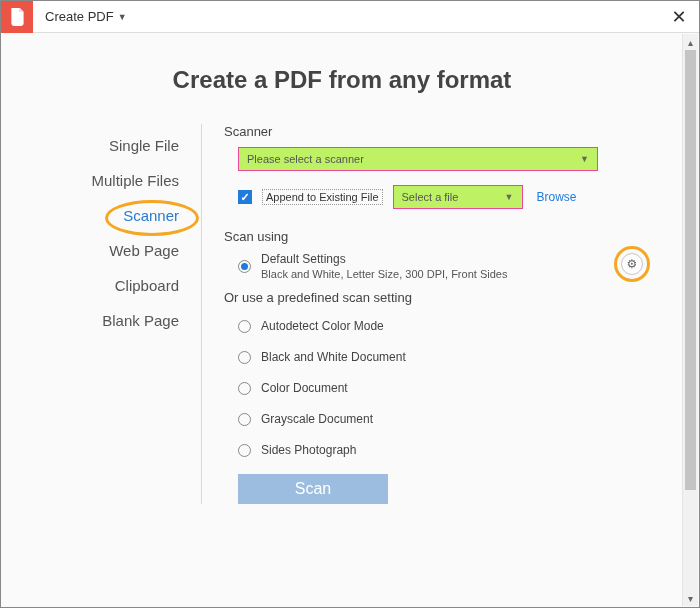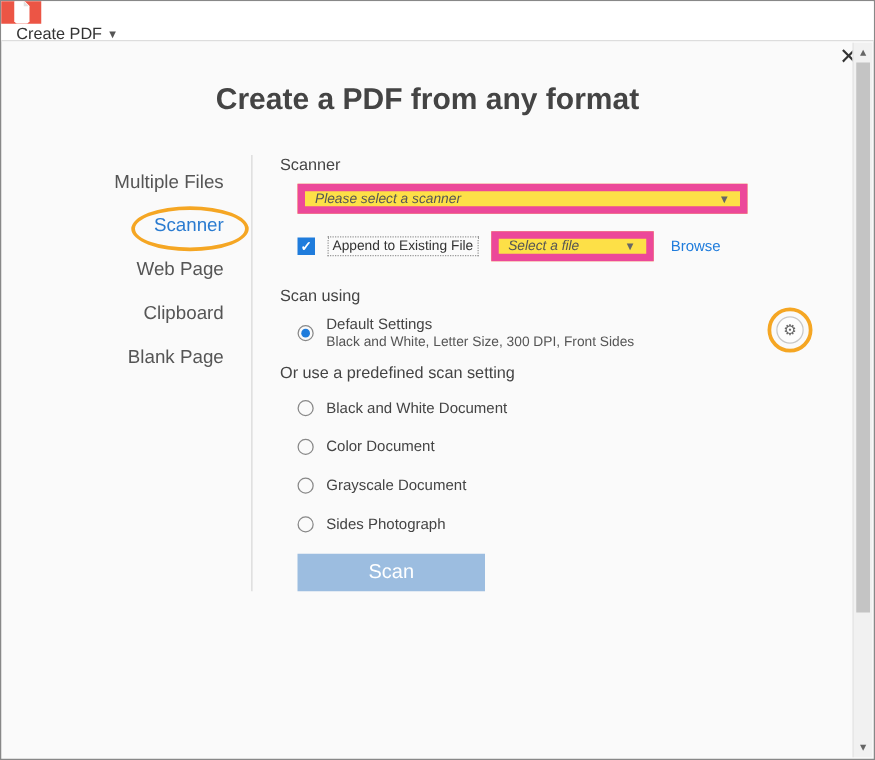--- a/index.html
+++ b/index.html
@@ -1,18 +1,18 @@
 <!DOCTYPE html>
 <html><head>
 <meta charset="utf-8">
 <style>
   * { box-sizing: border-box; margin: 0; padding: 0; }
   body { font-family: "Segoe UI", Arial, sans-serif; background: #fff; width: 700px; height: 608px; overflow: hidden; }
   .window { width: 700px; height: 608px; border: 1px solid #888; position: relative; background: #fafafa; }
-  .titlebar { height: 32px; display: flex; align-items: flex-start; border-bottom: 1px solid #ddd; background: #fff; flex-direction: column; }
+  .titlebar { height: 32px; display: flex; align-items: center; border-bottom: 1px solid #ddd; background: #fff; }
   .titlebar-icon { width: 32px; height: 32px; background: #ec5545; display: flex; align-items: center; justify-content: center; }
   .titlebar-icon svg { width: 16px; height: 18px; fill: #fff; }
   .titlebar-title { margin-left: 12px; font-size: 13px; color: #333; display: flex; align-items: center; gap: 4px; }
   .titlebar-title .caret { font-size: 9px; color: #555; }
   .titlebar-close { margin-left: auto; width: 40px; height: 32px; display: flex; align-items: center; justify-content: center; font-size: 18px; color: #333; cursor: pointer; font-weight: 300; }
 
   .content-wrap { position: absolute; top: 33px; left: 1px; right: 1px; bottom: 1px; overflow: hidden; }
   .scrollbar-v { position: absolute; right: 0; top: 0; bottom: 0; width: 16px; background: #f1f1f1; border-left: 1px solid #e4e4e4; }
   .scrollbar-v .up, .scrollbar-v .down { height: 16px; display: flex; align-items: center; justify-content: center; font-size: 10px; color: #666; cursor: pointer; }
   .scrollbar-v .down { position: absolute; bottom: 0; left:0; right:0; }
@@ -26,21 +26,21 @@
   .side-item { text-align: right; padding: 9px 22px 9px 0; font-size: 15px; color: #555; cursor: pointer; position: relative; }
   .side-item.active { color: #2a7bd0; }
   .side-item.highlighted::before {
     content: ""; position: absolute; right: 2px; top: 2px; width: 88px; height: 30px;
     border: 3px solid #f5a623; border-radius: 50%;
   }
 
   .main { flex: 1; padding-left: 22px; font-size: 12px; color: #444; }
   .section-label { font-size: 13px; color: #444; margin-bottom: 8px; }
   .scanner-select { margin-left: 14px; margin-bottom: 14px; }
-  .select { border: 6px solid #ec4899; background: #fde047; height: 24px; display: flex; align-items: center; padding: 0 8px; font-size: 11px; color: #555; position: relative; cursor: pointer; font-style: italic; }
+  .select { border: 1px solid #ec4899; background: #bef264; height: 24px; display: flex; align-items: center; padding: 0 8px; font-size: 11px; color: #555; position: relative; cursor: pointer; }
   .select .arrow { margin-left: auto; font-size: 9px; color: #666; }
   .scanner-select .select { width: 360px; }
 
   .append-row { margin-left: 14px; display: flex; align-items: center; gap: 10px; margin-bottom: 20px; }
   .checkbox { width: 14px; height: 14px; background: #1f7cdc; display: flex; align-items: center; justify-content: center; color: #fff; font-size: 11px; font-weight: bold; cursor: pointer; }
   .append-label { font-size: 11px; color: #333; border: 1px dotted #999; padding: 1px 3px; }
   .file-select { width: 130px; }
   .browse { color: #1f7cdc; font-size: 12px; cursor: pointer; margin-left: 4px; }
 
   .scan-using { margin-bottom: 8px; font-size: 13px; }
@@ -77,20 +77,21 @@
     </div>
     <div class="titlebar-close">✕</div>
   </div>
 
   <div class="content-wrap">
     <div class="body">
       <div class="heading">Create a PDF from any format</div>
 
       <div class="cols">
         <div class="side">
+          <div class="side-item">Single File</div>
           <div class="side-item">Multiple Files</div>
           <div class="side-item active highlighted">Scanner</div>
           <div class="side-item">Web Page</div>
           <div class="side-item">Clipboard</div>
           <div class="side-item">Blank Page</div>
         </div>
 
         <div class="main">
           <div class="section-label">Scanner</div>
           <div class="scanner-select">
@@ -121,20 +122,24 @@
               <div class="gear-btn">
                 <span>⚙</span>
               </div>
             </div>
           </div>
 
           <div class="predef-label">Or use a predefined scan setting</div>
 
           <div class="preset-row">
             <div class="radio"></div>
+            <span class="radio-label">Autodetect Color Mode</span>
+          </div>
+          <div class="preset-row">
+            <div class="radio"></div>
             <span class="radio-label">Black and White Document</span>
           </div>
           <div class="preset-row">
             <div class="radio"></div>
             <span class="radio-label">Color Document</span>
           </div>
           <div class="preset-row">
             <div class="radio"></div>
             <span class="radio-label">Grayscale Document</span>
           </div>

